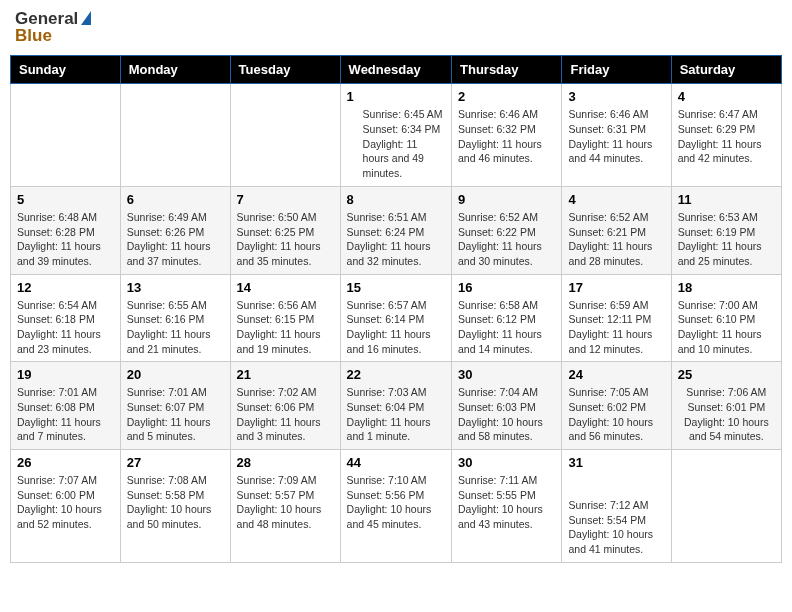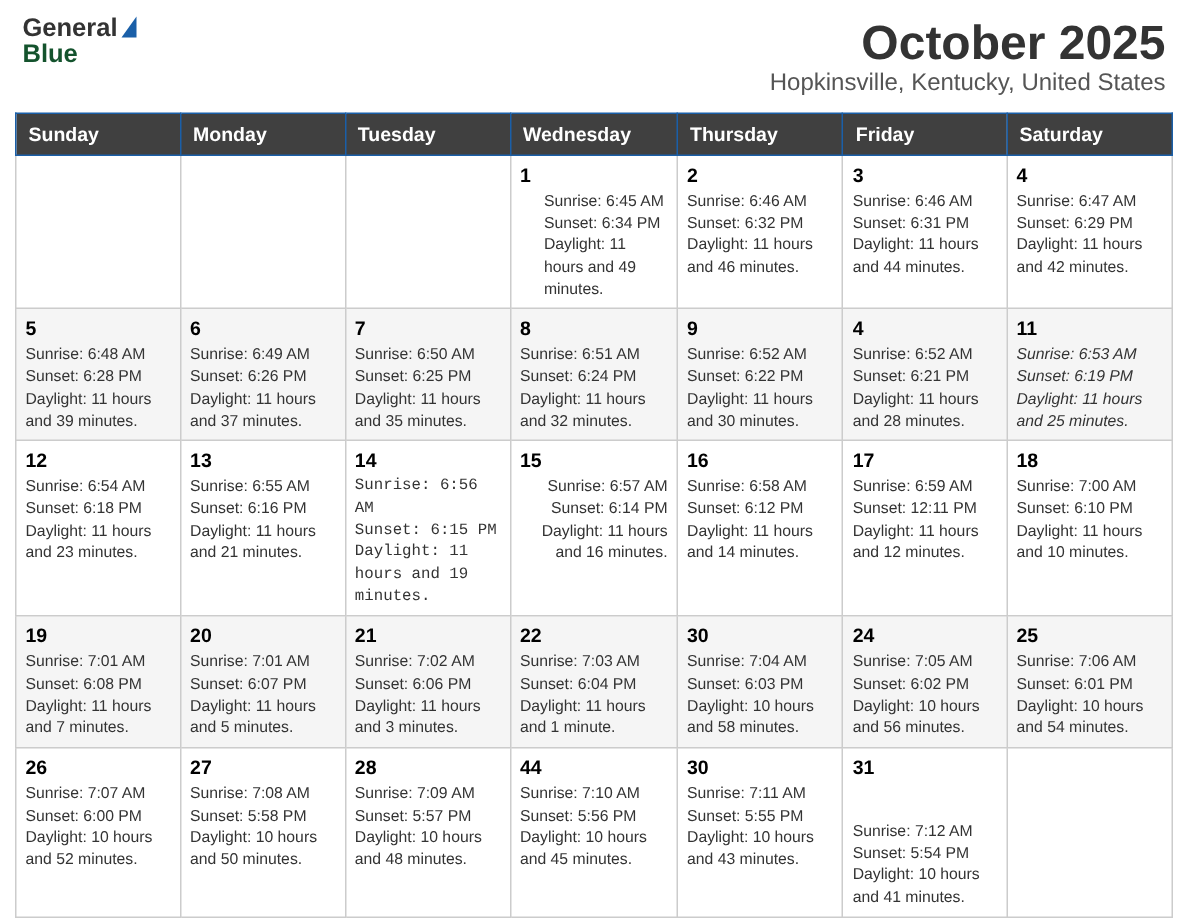--- a/index.html
+++ b/index.html
@@ -28,21 +28,21 @@
     .location-title {
       font-size: 16px;
       color: #555;
     }
     .calendar {
       width: 100%;
       border-collapse: collapse;
       border: 1px solid #ccc;
     }
     .calendar th {
-      background-color: #404040;
+      background-color: #000000;
       color: white;
       text-align: left;
       padding: 6px 8px;
       font-size: 13px;
       border: 1px solid #1a5fa8;
     }
     .calendar td {
       border: 1px solid #ccc;
       vertical-align: top;
       padding: 5px 6px;
@@ -79,25 +79,21 @@
   </style>
 </head>
 <body>
 
 <div class="header">
   <div class="logo-stacked">
     <div class="logo-row">
       <span style="font-size:17px;font-weight:bold;color:#333;">General</span>
       <span style="display:inline-block;width:0;height:0;border-left:10px solid transparent;border-bottom:14px solid #1a5fa8;margin-left:3px;margin-bottom:2px;"></span>
     </div>
-    <span style="font-size:17px;font-weight:bold;color:#14532d;margin-top:-2px;">Blue</span>
-  </div>
-  <div class="title-section">
-    <div class="month-title">October 2025</div>
-    <div class="location-title">Hopkinsville, Kentucky, United States</div>
+    <span style="font-size:17px;font-weight:bold;color:#a16207;margin-top:-2px;">Blue</span>
   </div>
 </div>
 
 <table class="calendar">
   <thead>
     <tr>
     <th>Sunday</th>
         <th>Monday</th>
         <th>Tuesday</th>
         <th>Wednesday</th>
@@ -168,47 +164,47 @@
 Daylight: 11 hours and 30 minutes.</div>
         </td>
         <td>
           <span class="day-num">4</span>
           <div class="day-info" style="white-space: pre-line;">Sunrise: 6:52 AM
 Sunset: 6:21 PM
 Daylight: 11 hours and 28 minutes.</div>
         </td>
         <td>
           <span class="day-num">11</span>
-          <div class="day-info" style="white-space: pre-line; font-style: italic;">Sunrise: 6:53 AM
+          <div class="day-info" style="white-space: pre-line;">Sunrise: 6:53 AM
 Sunset: 6:19 PM
 Daylight: 11 hours and 25 minutes.</div>
         </td>
       </tr>
       <tr>
         <td>
           <span class="day-num">12</span>
           <div class="day-info" style="white-space: pre-line;">Sunrise: 6:54 AM
 Sunset: 6:18 PM
 Daylight: 11 hours and 23 minutes.</div>
         </td>
         <td>
           <span class="day-num">13</span>
           <div class="day-info" style="white-space: pre-line;">Sunrise: 6:55 AM
 Sunset: 6:16 PM
 Daylight: 11 hours and 21 minutes.</div>
         </td>
         <td>
           <span class="day-num">14</span>
-          <div class="day-info" style="white-space: pre-line; font-family: Liberation Mono, monospace;">Sunrise: 6:56 AM
+          <div class="day-info" style="white-space: pre-line;">Sunrise: 6:56 AM
 Sunset: 6:15 PM
 Daylight: 11 hours and 19 minutes.</div>
         </td>
         <td>
           <span class="day-num">15</span>
-          <div class="day-info" style="white-space: pre-line; text-align: right;">Sunrise: 6:57 AM
+          <div class="day-info" style="white-space: pre-line;">Sunrise: 6:57 AM
 Sunset: 6:14 PM
 Daylight: 11 hours and 16 minutes.</div>
         </td>
         <td>
           <span class="day-num">16</span>
           <div class="day-info" style="white-space: pre-line;">Sunrise: 6:58 AM
 Sunset: 6:12 PM
 Daylight: 11 hours and 14 minutes.</div>
         </td>
         <td>
@@ -256,21 +252,21 @@
 Daylight: 10 hours and 58 minutes.</div>
         </td>
         <td>
           <span class="day-num">24</span>
           <div class="day-info" style="white-space: pre-line;">Sunrise: 7:05 AM
 Sunset: 6:02 PM
 Daylight: 10 hours and 56 minutes.</div>
         </td>
         <td>
           <span class="day-num">25</span>
-          <div class="day-info" style="white-space: pre-line;">Sunrise: 7:06 AM
+          <div class="day-info" style="white-space: pre-line; text-align: center;">Sunrise: 7:06 AM
 Sunset: 6:01 PM
 Daylight: 10 hours and 54 minutes.</div>
         </td>
       </tr>
       <tr>
         <td>
           <span class="day-num">26</span>
           <div class="day-info" style="white-space: pre-line;">Sunrise: 7:07 AM
 Sunset: 6:00 PM
 Daylight: 10 hours and 52 minutes.</div>

